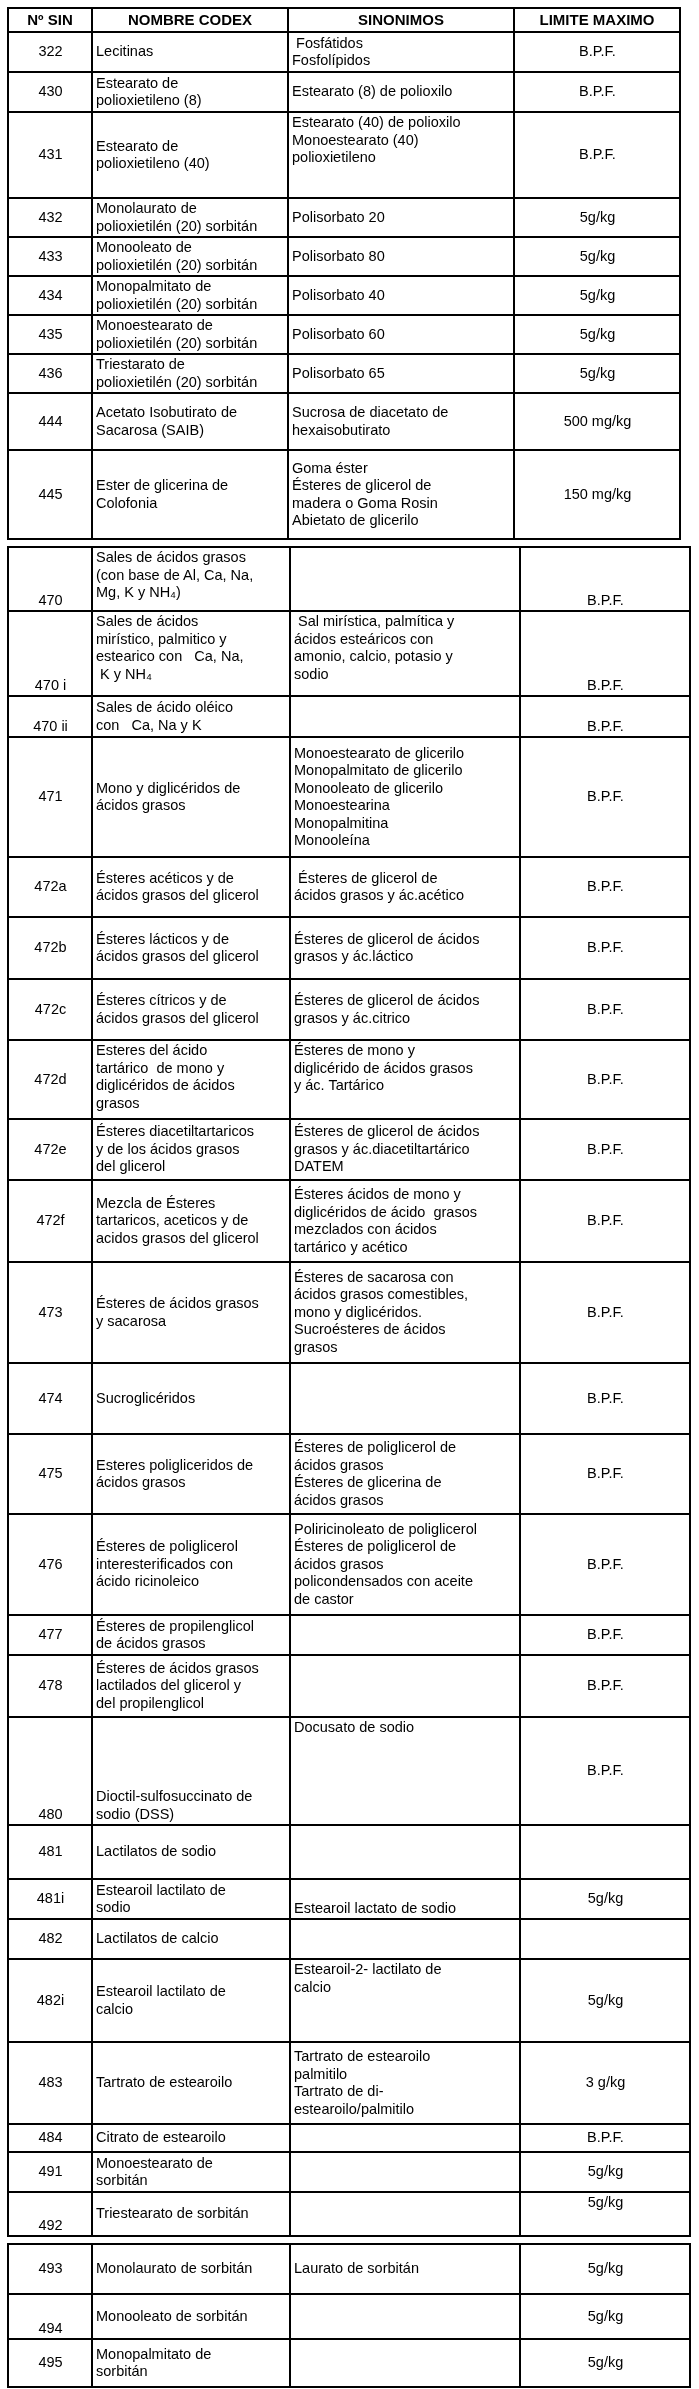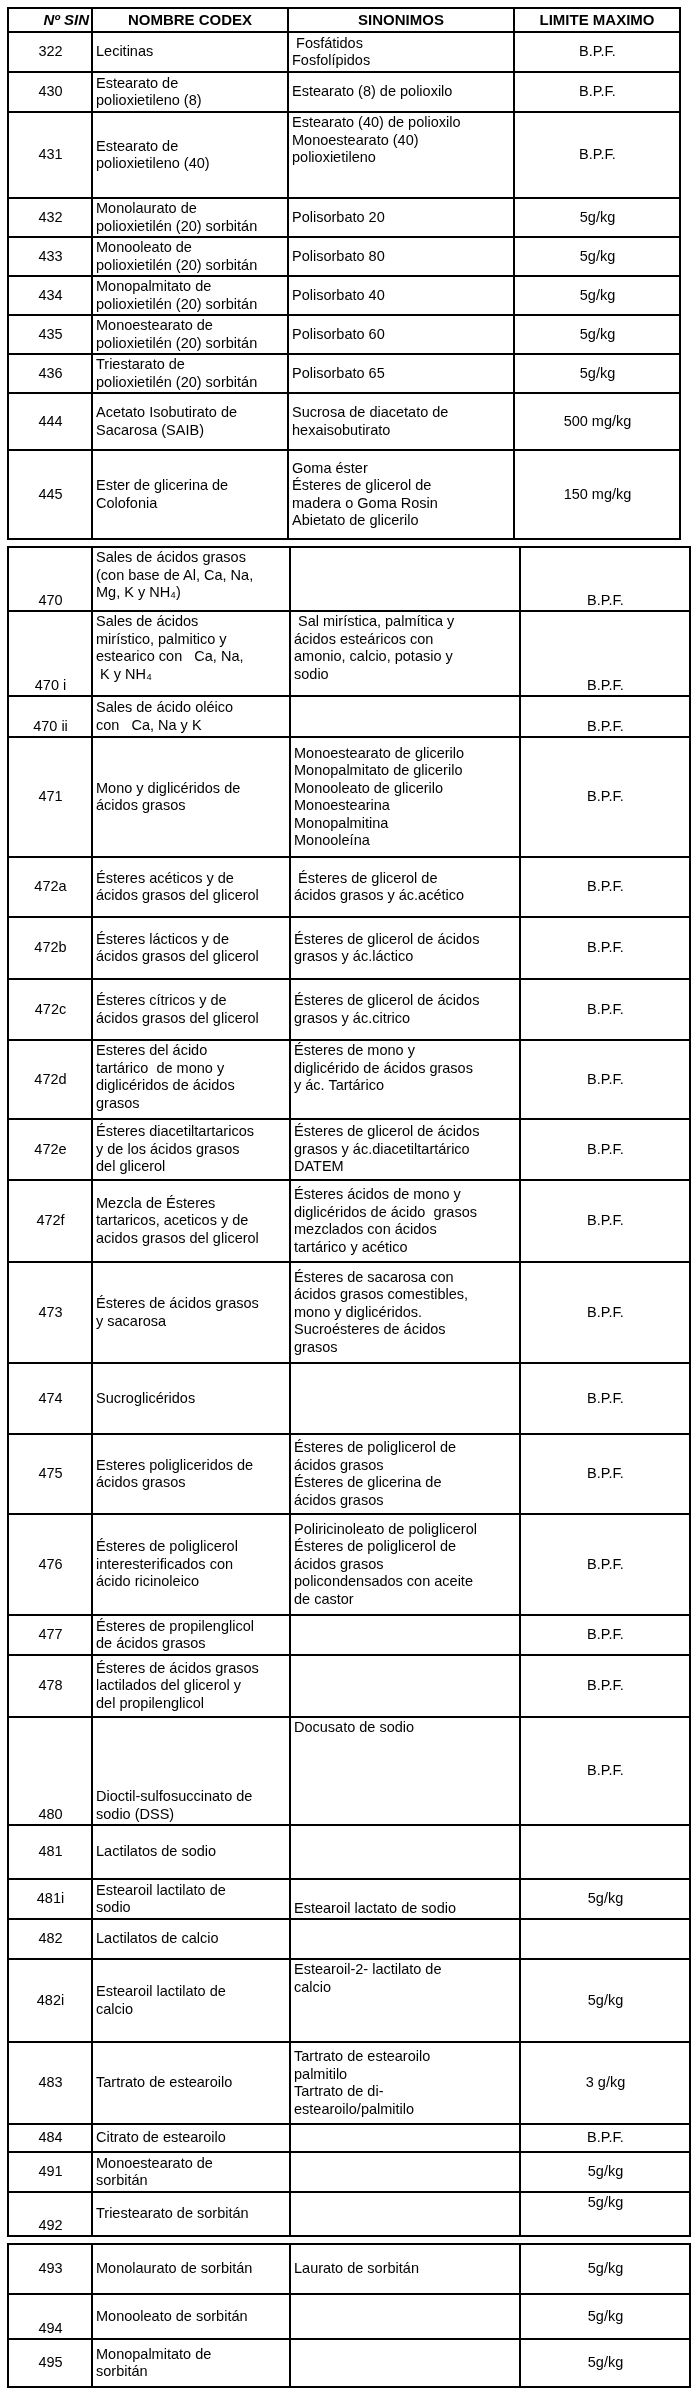--- a/index.html
+++ b/index.html
@@ -8,21 +8,21 @@
     padding:7px 0 10px 7px; background:#ffffff; color:#000000;
     font-family:"Liberation Sans","DejaVu Sans",sans-serif;
     font-size:14.5px; line-height:17.5px;
   }
   table.codex { border-collapse:collapse; table-layout:fixed; margin:0 0 6px 0; }
   .codex th, .codex td {
     border:2px solid #000000; padding:1px 2px 1px 3px;
     vertical-align:middle; overflow:hidden; word-wrap:break-word;
   }
   .codex th { font-weight:bold; text-align:center; font-size:15px; padding:2px; line-height:18px; }
-  .codex th.th-left { text-align:right;font-style:italic; }
+  .codex th.th-left { text-align:center; }
   .col-sin { text-align:center; white-space:pre-wrap; }
   .col-nombre { text-align:left; white-space:pre-wrap; }
   .col-sinonimos { text-align:left; white-space:pre-wrap; }
   .col-limite { text-align:center; white-space:pre-wrap; }
 </style>
 </head>
 <body>
 
 <div class="page">
   <div>

